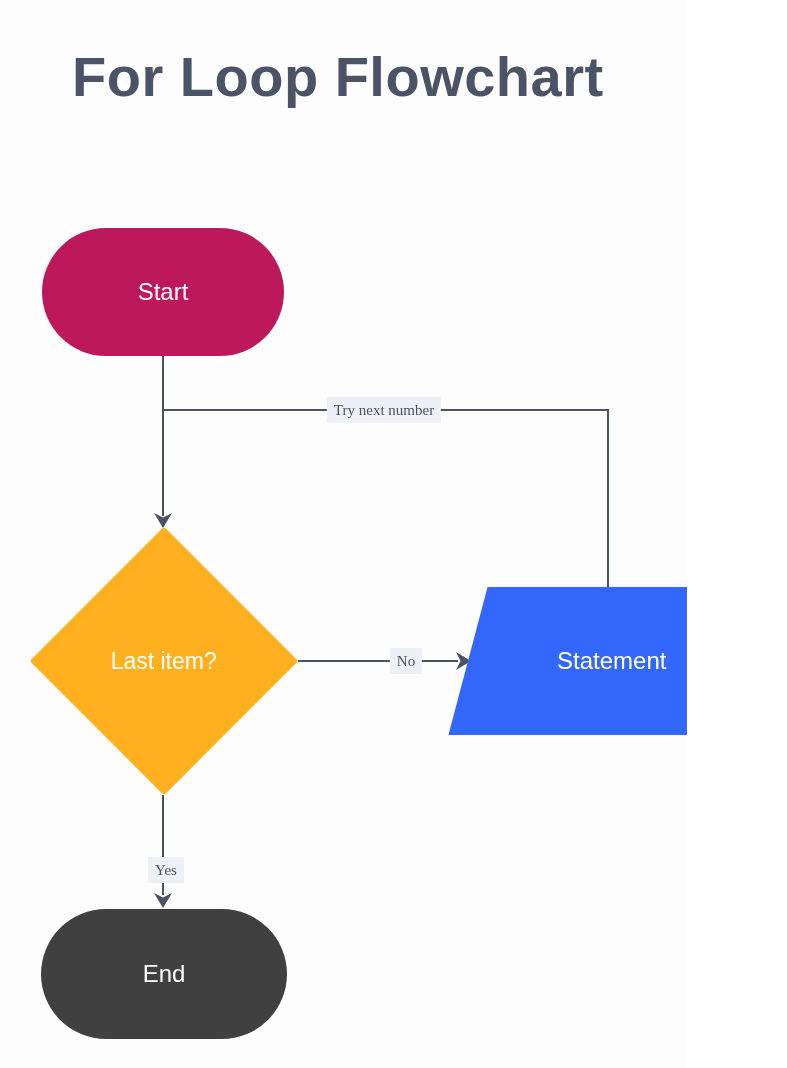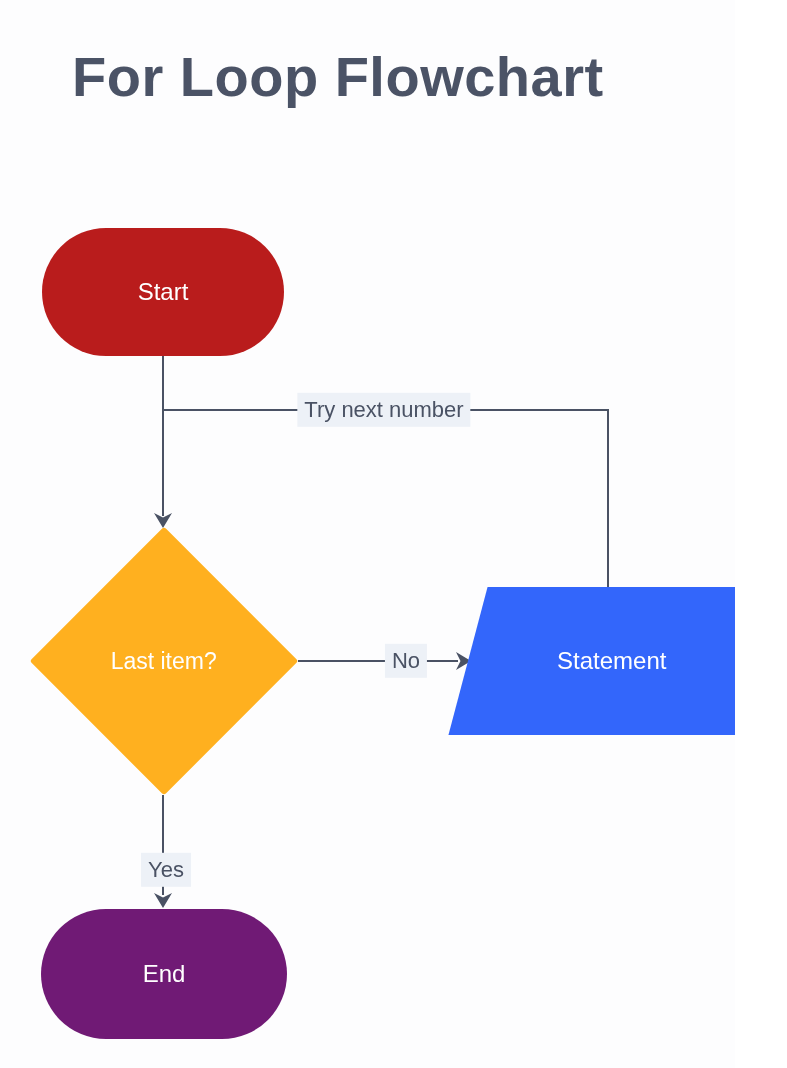--- a/index.html
+++ b/index.html
@@ -3,21 +3,20 @@
 <meta charset="utf-8">
 <style>
   html, body { margin: 0; padding: 0; }
   body { font-family: "Liberation Sans", "DejaVu Sans", sans-serif; }
 
   #canvas {
     position: relative;
     width: 687px;
     height: 1068px;
     overflow: hidden;
-    padding-left: 48px;
   }
 
   
   #title {
     position: absolute;
     left: 72px;
     top: 46px;
     margin: 0;
     font-size: 56px;
     font-weight: 600;
@@ -65,24 +64,25 @@
 
   .arrowhead { position: absolute; display: block; }
   #arrow-into-decision { left: 154px; top: 513px; }
   #arrow-into-process  { left: 456px; top: 652px; }
   #arrow-into-end      { left: 154px; top: 893px; }
 
   
   .edge-label {
     position: absolute;
     transform: translate(-50%, -50%);
-    font-size: 22px;
+    font-size: 15px;
     line-height: 1.2;
     padding: 4px 7px;
     white-space: nowrap;
+    font-family: Liberation Serif, serif;
   }
   #label-loop { left: 384px; top: 410px; }
   #label-no   { left: 377px; top: 661px; }
   #label-yes  { left: 166px; top: 870px; }
 </style>
 </head>
 <body>
 
 <div id="canvas" style="background-color: rgb(253, 253, 254);">
 
@@ -101,29 +101,29 @@
     <polygon points="0,0 4.5,9 0,18 15,9" style="fill: rgb(74, 82, 100);"></polygon>
   </svg>
   <svg class="arrowhead" id="arrow-into-end" width="18" height="15" viewBox="0 0 18 15">
     <polygon points="0,0 9,4.5 18,0 9,15" style="fill: rgb(74, 82, 100);"></polygon>
   </svg>
 
   <div class="edge-label" id="label-loop" style="background-color: rgb(237, 241, 247); color: rgb(74, 82, 100);">Try next number</div>
   <div class="edge-label" id="label-no" style="background-color: rgb(237, 241, 247); color: rgb(74, 82, 100); margin-left: 29px;">No</div>
   <div class="edge-label" id="label-yes" style="background-color: rgb(237, 241, 247); color: rgb(74, 82, 100);">Yes</div>
 
-  <div class="node" id="node-start" style="background-color: #b91c1c;">
+  <div class="node" id="node-start" style="background-color: #be185d;">
     <span class="node-label" style="color: rgb(255, 255, 255);">Start</span>
   </div>
 
   <div class="node" id="node-decision" style="background-color: rgb(255, 176, 31);">
     <span class="node-label" style="color: rgb(255, 255, 255);">Last item?</span>
   </div>
 
   <div class="node" id="node-process" style="background-color: rgb(51, 102, 251);">
     <span class="node-label" style="color: rgb(255, 255, 255);">Statement</span>
   </div>
 
-  <div class="node" id="node-end" style="background-color: #701a75;">
+  <div class="node" id="node-end" style="background-color: #404040;">
     <span class="node-label" style="color: rgb(255, 255, 255);">End</span>
   </div>
 
 </div>
 
 </body></html>

